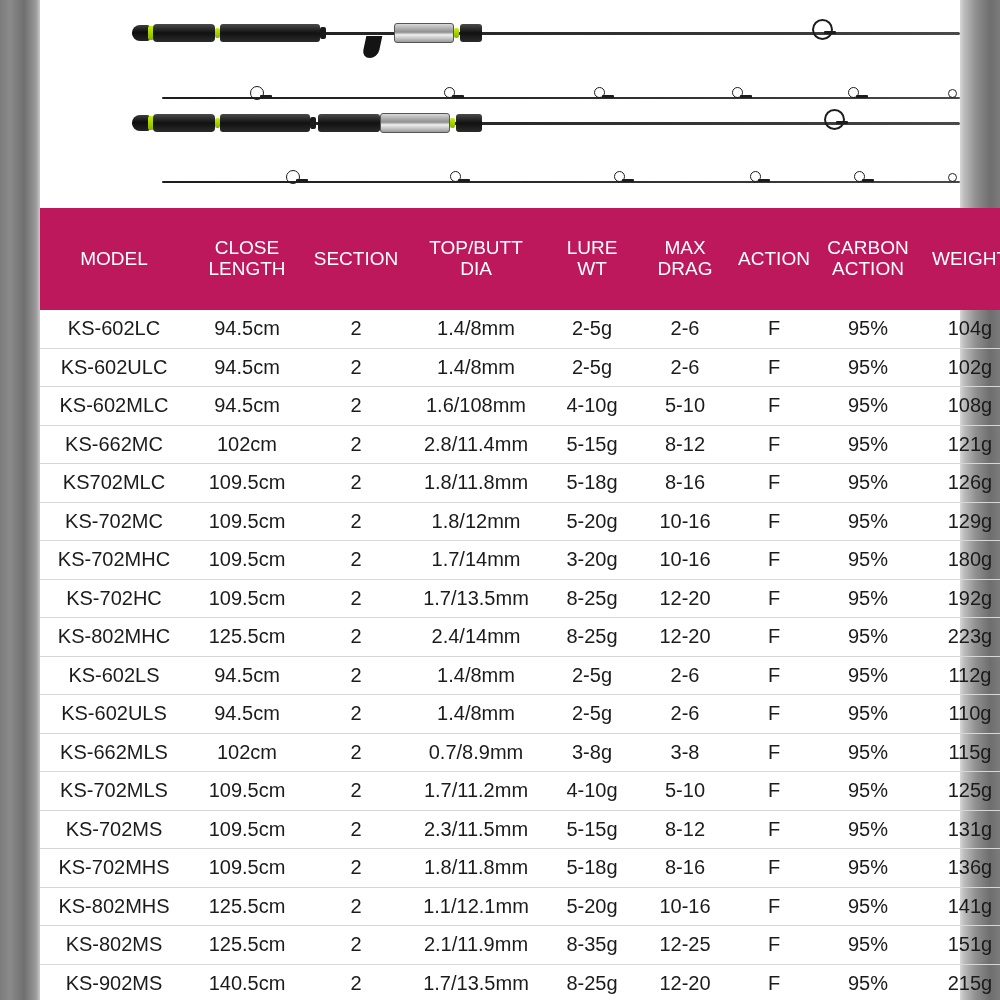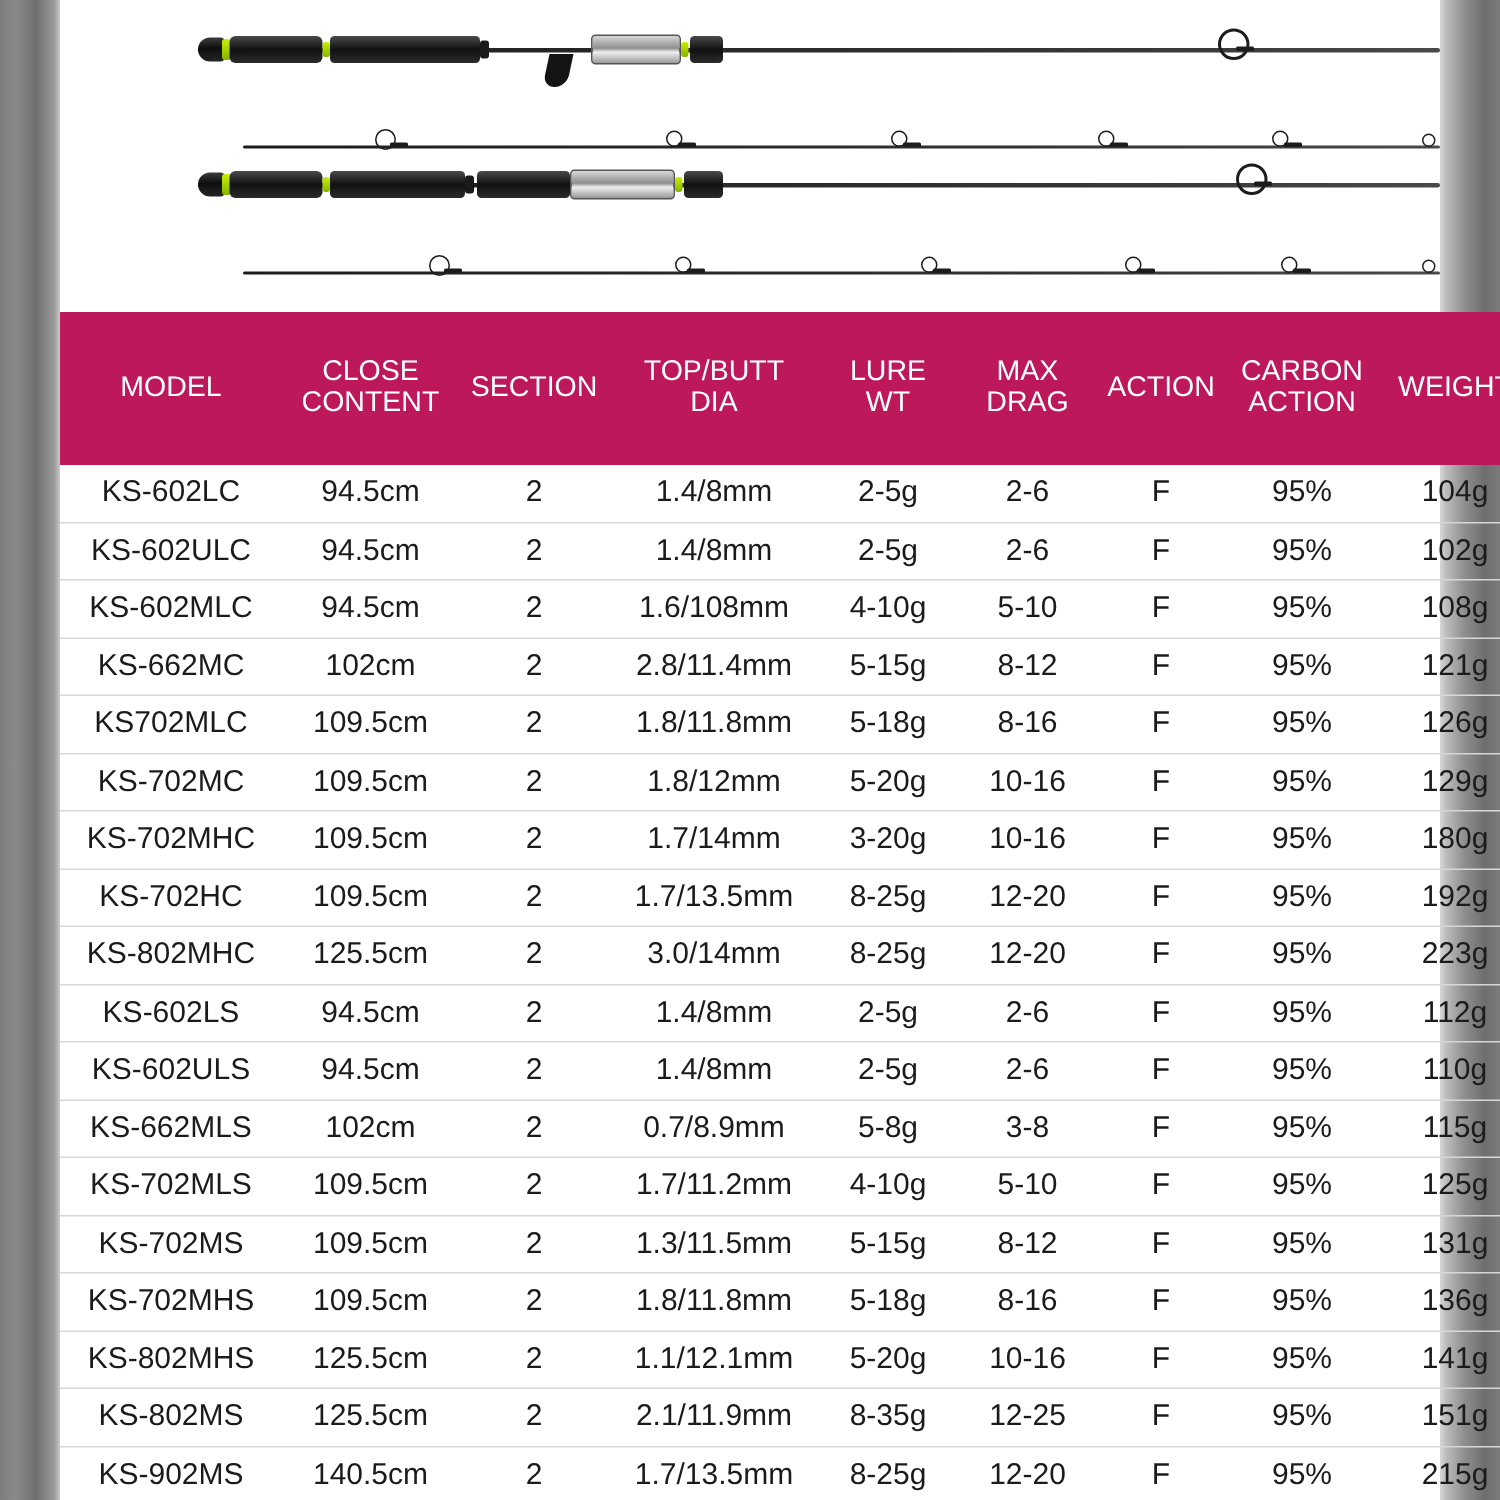--- a/index.html
+++ b/index.html
@@ -256,21 +256,21 @@
           <col class="col-carbon">
           <col class="col-weight">
       </colgroup>
       <thead>
         <tr>
           <th>
             <span>MODEL</span>
           </th>
           <th class="hdr-two-line">
             <span>CLOSE</span>
-            <span>CONTENT</span>
+            <span>LENGTH</span>
           </th>
           <th>
             <span>SECTION</span>
           </th>
           <th class="hdr-two-line">
             <span>TOP/BUTT</span>
             <span>DIA</span>
           </th>
           <th class="hdr-two-line">
             <span>LURE</span>
@@ -378,21 +378,21 @@
             <td>8-25g</td>
             <td>12-20</td>
             <td>F</td>
             <td>95%</td>
             <td>192g</td>
           </tr>
           <tr>
             <td>KS-802MHC</td>
             <td>125.5cm</td>
             <td>2</td>
-            <td>3.0/14mm</td>
+            <td>2.4/14mm</td>
             <td>8-25g</td>
             <td>12-20</td>
             <td>F</td>
             <td>95%</td>
             <td>223g</td>
           </tr>
           <tr>
             <td>KS-602LS</td>
             <td>94.5cm</td>
             <td>2</td>
@@ -412,42 +412,42 @@
             <td>2-6</td>
             <td>F</td>
             <td>95%</td>
             <td>110g</td>
           </tr>
           <tr>
             <td>KS-662MLS</td>
             <td>102cm</td>
             <td>2</td>
             <td>0.7/8.9mm</td>
-            <td>5-8g</td>
+            <td>3-8g</td>
             <td>3-8</td>
             <td>F</td>
             <td>95%</td>
             <td>115g</td>
           </tr>
           <tr>
             <td>KS-702MLS</td>
             <td>109.5cm</td>
             <td>2</td>
             <td>1.7/11.2mm</td>
             <td>4-10g</td>
             <td>5-10</td>
             <td>F</td>
             <td>95%</td>
             <td>125g</td>
           </tr>
           <tr>
             <td>KS-702MS</td>
             <td>109.5cm</td>
             <td>2</td>
-            <td>1.3/11.5mm</td>
+            <td>2.3/11.5mm</td>
             <td>5-15g</td>
             <td>8-12</td>
             <td>F</td>
             <td>95%</td>
             <td>131g</td>
           </tr>
           <tr>
             <td>KS-702MHS</td>
             <td>109.5cm</td>
             <td>2</td>

